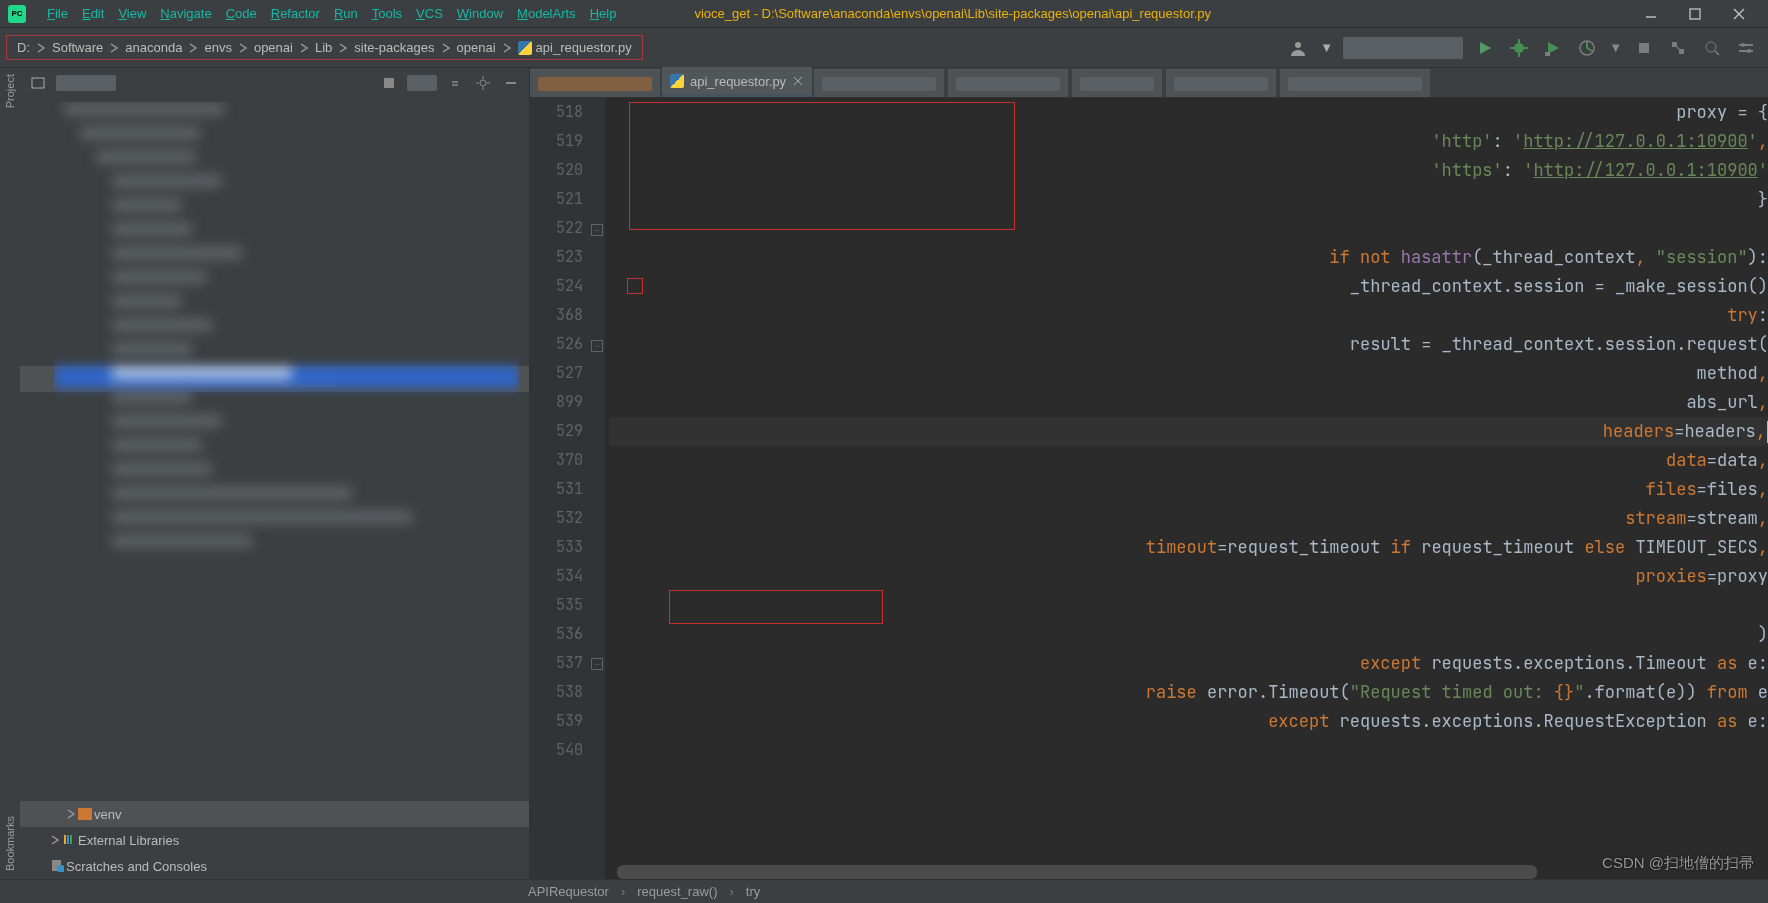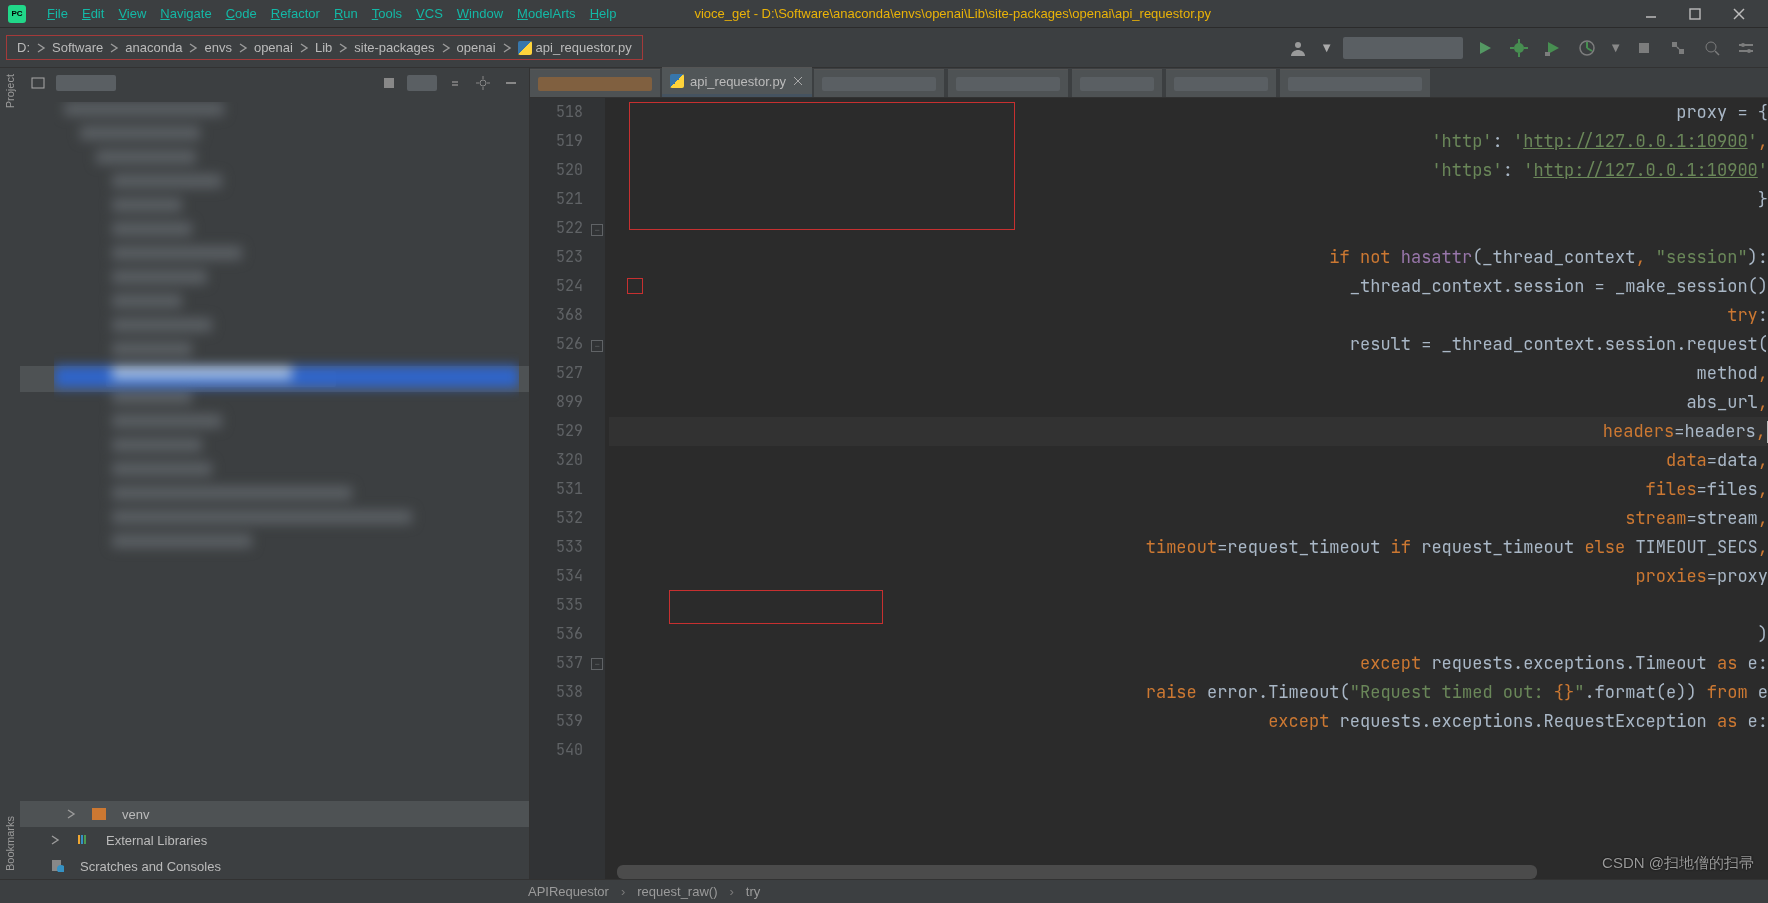--- a/index.html
+++ b/index.html
@@ -113,21 +113,21 @@
   .tree {
     flex:1;
     position:relative;
     overflow:hidden;
   }
   .tree-row {
     height:26px;
     display:flex;
     align-items:center;
     padding-left:46px;
-    gap:16px;
+    gap:2px;
     color:#bbbbbb;
     cursor:pointer;
   }
   .tree-row.highlight { background:#4e5254; }
   .tree-icon { width:14px; height:12px; display:inline-block;}
   .folder-icon { background:#cc7832; }
   .editor-area {
     flex:1;
     display:flex;
     flex-direction:column;
@@ -546,21 +546,21 @@
           <div class="gutter-line">520</div>
           <div class="gutter-line">521</div>
           <div class="gutter-line">522</div>
           <div class="gutter-line">523</div>
           <div class="gutter-line">524</div>
           <div class="gutter-line">368</div>
           <div class="gutter-line">526</div>
           <div class="gutter-line">527</div>
           <div class="gutter-line">899</div>
           <div class="gutter-line">529</div>
-          <div class="gutter-line">320</div>
+          <div class="gutter-line">370</div>
           <div class="gutter-line">531</div>
           <div class="gutter-line">532</div>
           <div class="gutter-line">533</div>
           <div class="gutter-line">534</div>
           <div class="gutter-line">535</div>
           <div class="gutter-line">536</div>
           <div class="gutter-line">537</div>
           <div class="gutter-line">538</div>
           <div class="gutter-line">539</div>
           <div class="gutter-line">540</div>

